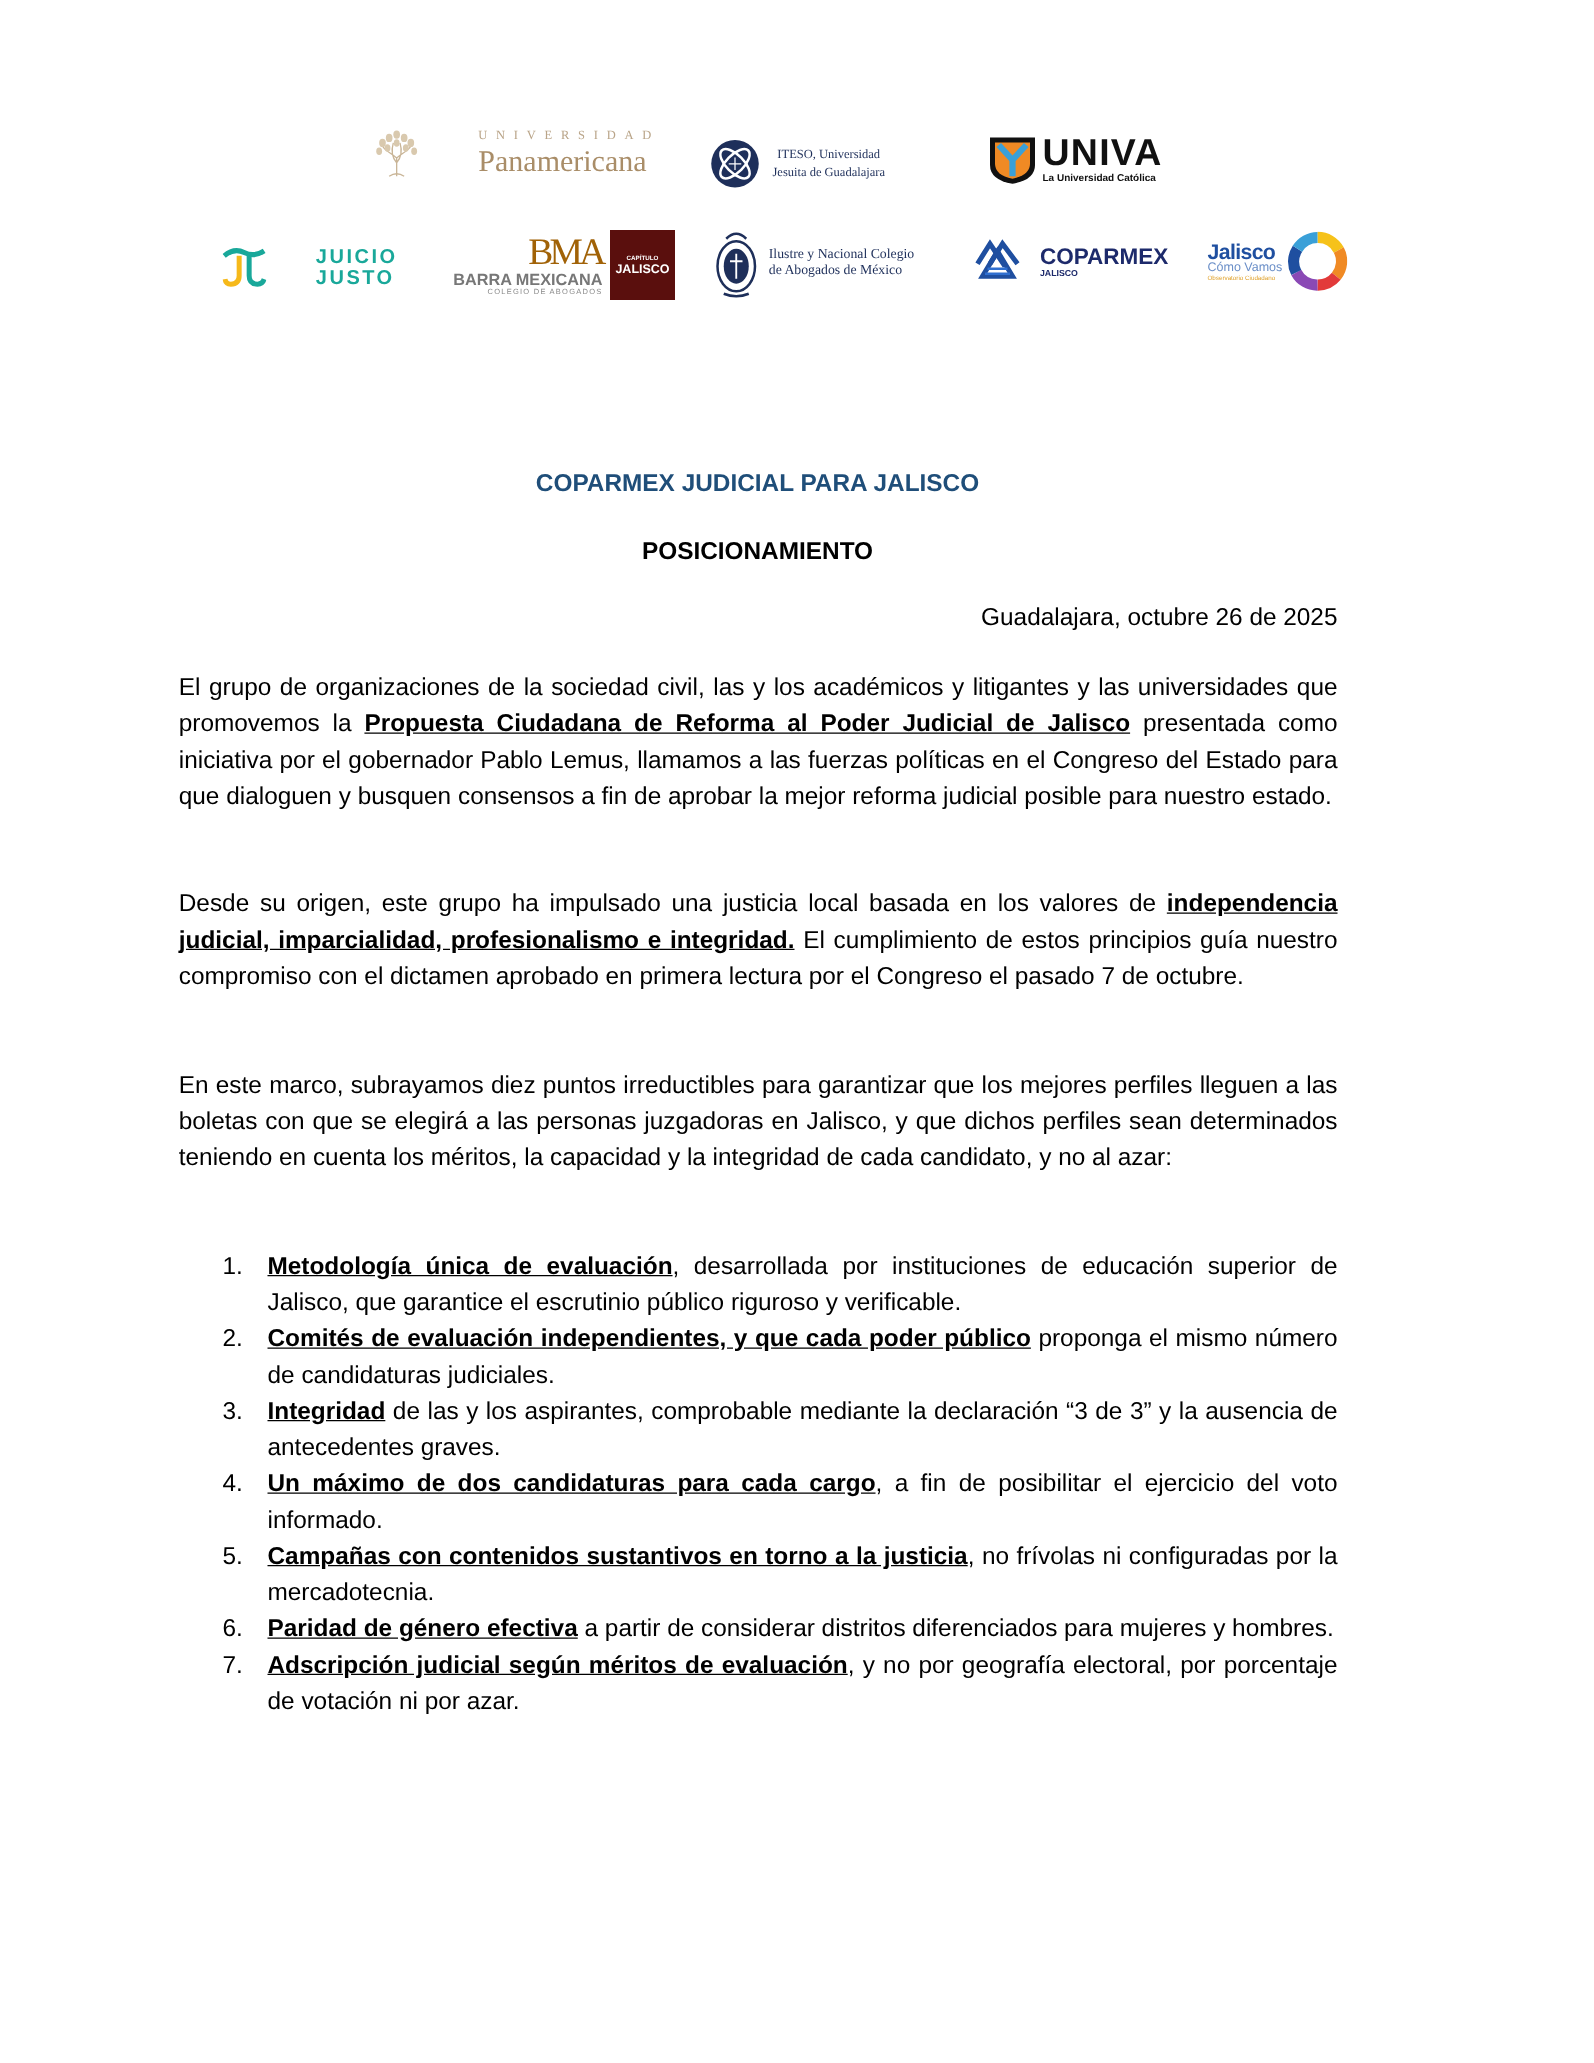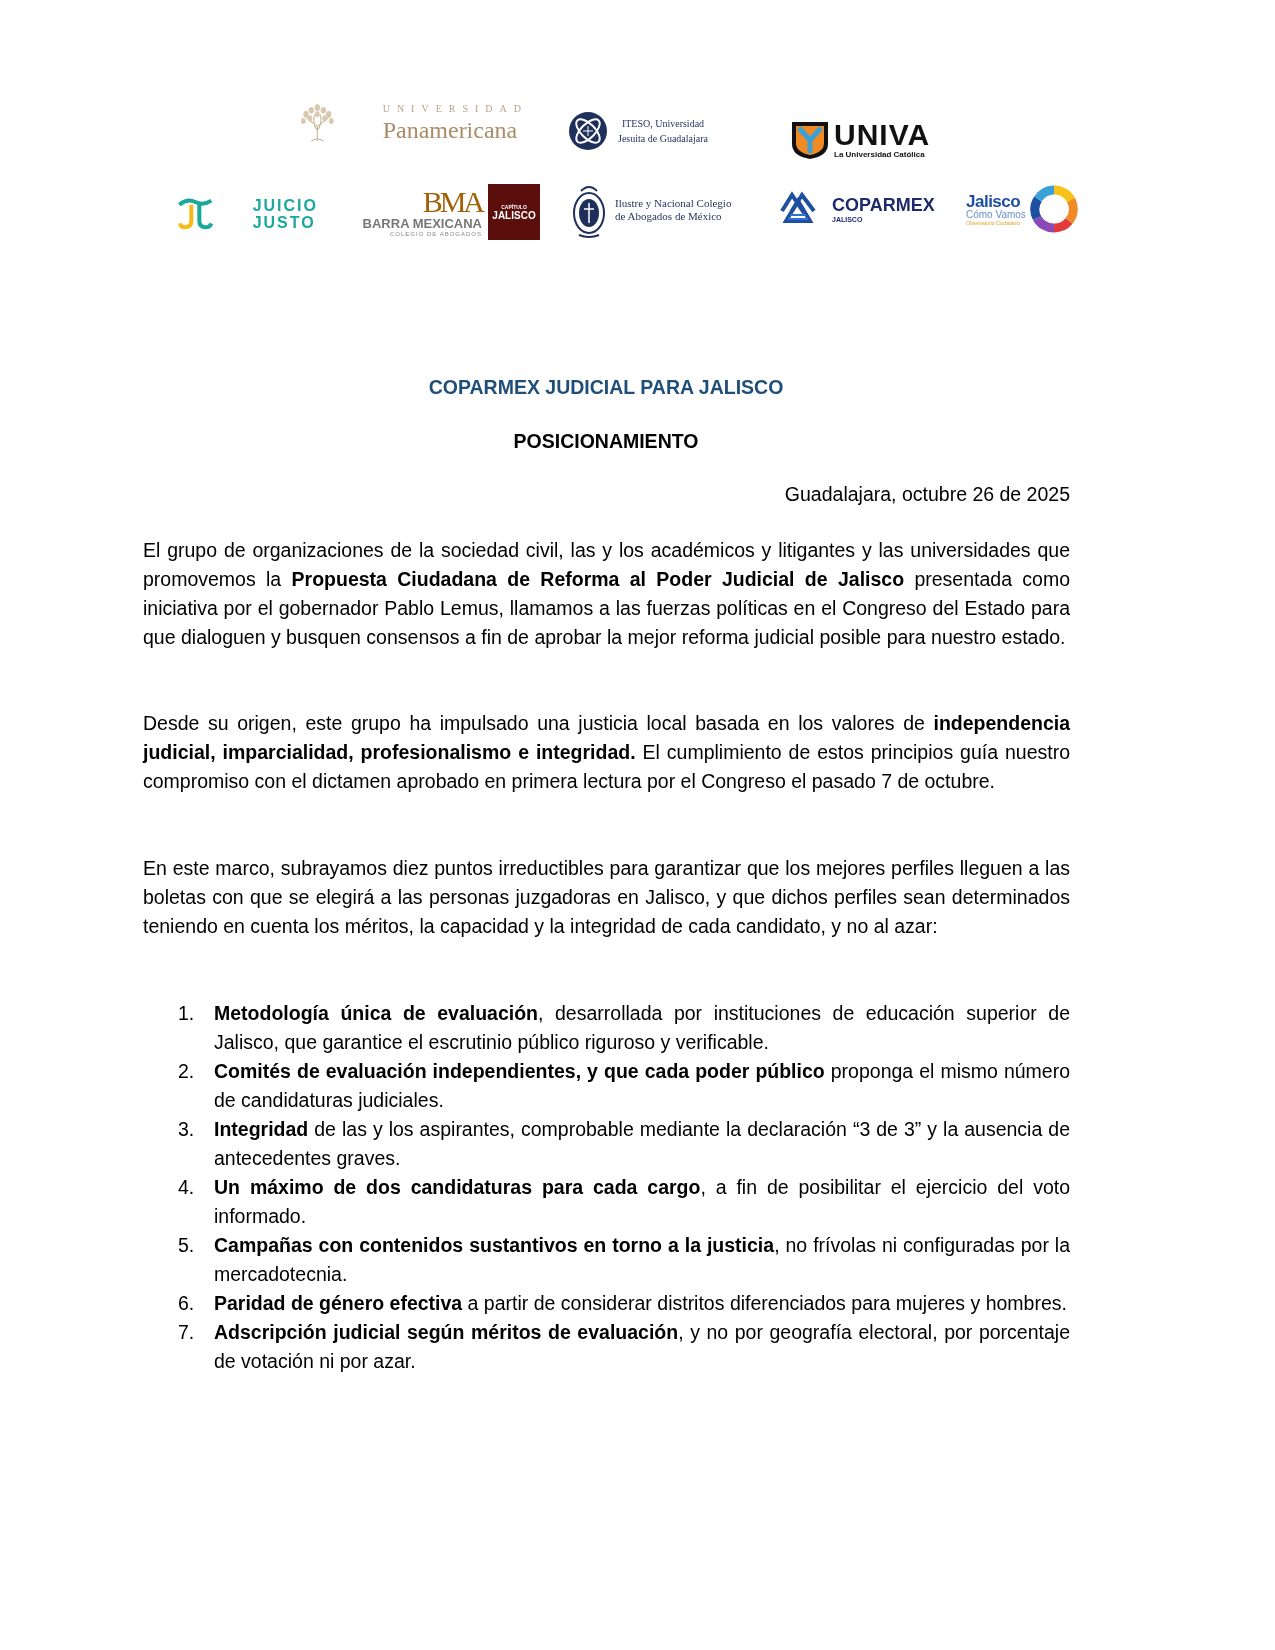--- a/index.html
+++ b/index.html
@@ -9,21 +9,21 @@
 
   
   #logo-panamericana { left: 298px; top: 92px; width: 230px; height: 62px; gap: 36px; }
   #logo-panamericana .txt { margin-left: 10px; display: flex; flex-direction: column; line-height: 1; }
   #logo-panamericana .small { font-family: "Liberation Serif", serif; font-size: 10px; letter-spacing: 7px; color: #b9a488; }
   #logo-panamericana .big { font-family: "Liberation Serif", serif; font-size: 24px; color: #a98d68; margin-top: 4px; }
 
   #logo-iteso { left: 568px; top: 110px; width: 200px; height: 42px; }
   #logo-iteso .txt { margin-left: 10px; font-family: "Liberation Serif", serif; font-size: 10px; line-height: 15px; color: #1e2f5a; text-align: center; }
 
-  #logo-univa { left: 790px; top: 117px; width: 180px; height: 45px; }
+  #logo-univa { left: 790px; top: 105px; width: 180px; height: 45px; }
   #logo-univa .txt { margin-left: 4px; display: flex; flex-direction: column; line-height: 1; }
   #logo-univa .big { font-family: "Liberation Sans", sans-serif; font-weight: 900; font-size: 30px; color: #111; letter-spacing: 1px; }
   #logo-univa .small { font-size: 8px; font-weight: bold; color: #111; margin-top: 1px; }
 
   
   #logo-juicio { left: 178px; top: 188px; width: 140px; height: 52px; gap: 28px; }
   #logo-juicio .txt { margin-left: 12px; font-weight: 900; font-size: 16px; line-height: 17px; letter-spacing: 2px; color: #19a89a; }
 
   #logo-barra { left: 348px; top: 183px; width: 192px; height: 58px; }
   #logo-barra .bma { display: flex; flex-direction: column; align-items: flex-end; width: 134px; }
@@ -56,21 +56,21 @@
   #dateline { position: absolute; top: 483px; right: 205px; font-size: 19.5px; font-family: "Liberation Sans", sans-serif; }
   .para { text-align: justify; margin: 0; }
   #p1 { top: 536px; }
   #p2 { top: 709px; }
   #p3 { top: 854px; }
   #points { position: absolute; left: 143px; width: 927px; top: 999px; margin: 0; padding: 0; list-style: none;
             font-family: "Liberation Sans", sans-serif; font-size: 19.5px; line-height: 29px; }
   #points li { display: flex; }
   #points .num { width: 71px; padding-left: 35px; box-sizing: border-box; flex: none; }
   #points .body { flex: 1; text-align: justify; }
-  b { font-weight: bold; }
+  b { font-weight: bold; text-decoration: underline; }
 </style>
 </head>
 <body>
 
 <div class="logo" id="logo-panamericana">
   <svg width="58" height="58" viewBox="0 0 58 58">
     <g fill="none" stroke="#c9b597" stroke-width="1.6">
       <path d="M29 56 L29 34 M29 34 C22 28 16 26 12 20 M29 34 C36 28 42 26 46 20 M29 40 C24 34 22 26 25 16 M29 40 C34 34 36 26 33 16"></path>
       <path d="M20 56 Q29 50 38 56"></path>
     </g>

